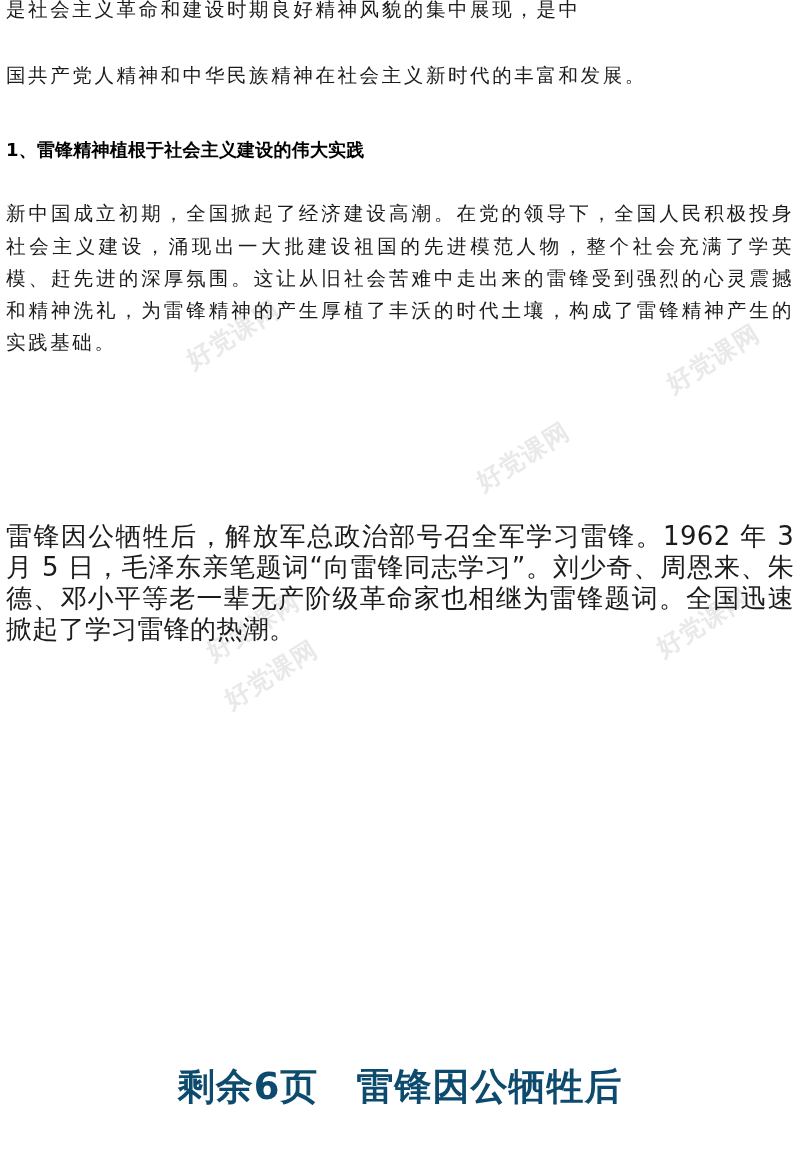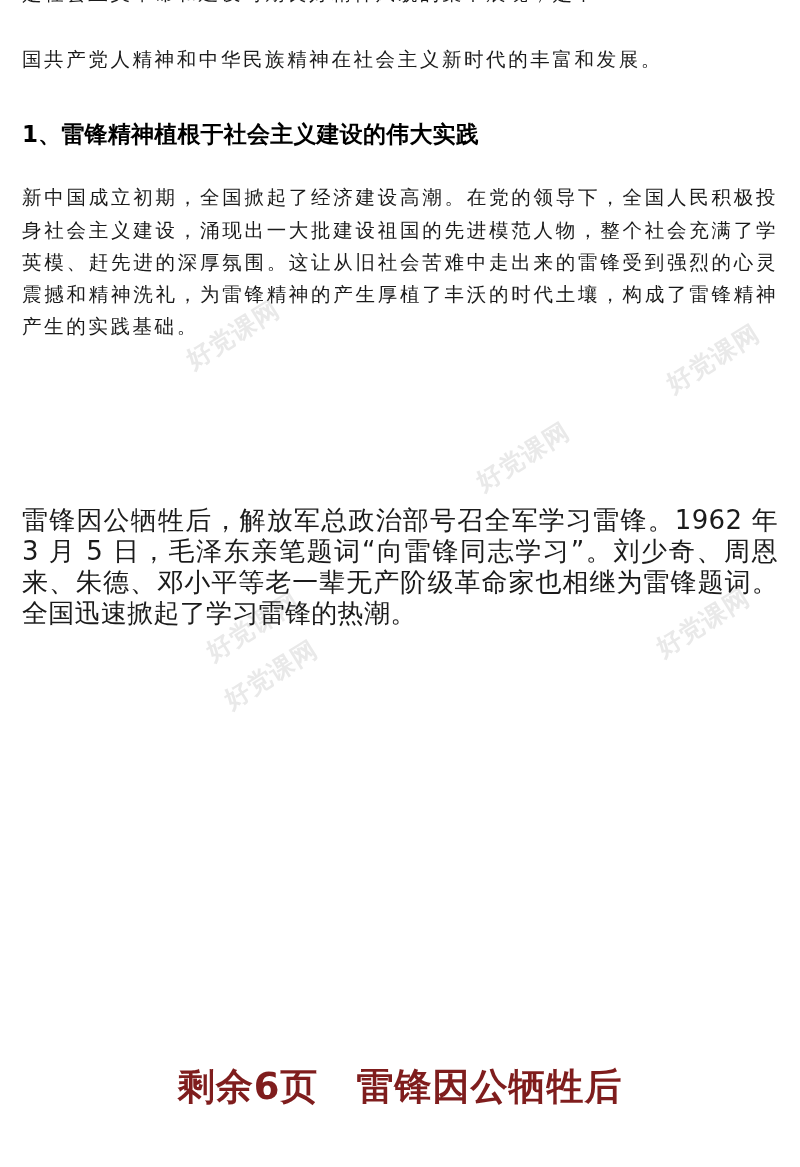--- a/index.html
+++ b/index.html
@@ -45,22 +45,23 @@
     transform: rotate(-32deg);
     transform-origin: left top;
     user-select: none;
   }
 
   
   #content {
     position: absolute;
     inset: 0;
     z-index: 2;
-    padding: 0 22px;
+    padding: 0 6px;
     box-sizing: border-box;
+    margin-top: 16px;
   }
 
   
   .para {
     color: #1b1b1b;
     font-family: "DejaVu Serif", "Liberation Serif", serif;
     font-size: 19.5px;
     line-height: 32.2px;
     text-align: justify;
     text-align-last: left;
@@ -72,21 +73,21 @@
   
   .para-clipped {
     margin-top: -22px;
   }
 
   
   .heading {
     color: #000000;
     font-family: "DejaVu Sans", "Liberation Sans", sans-serif;
     font-weight: 700;
-    font-size: 23px;
+    font-size: 18px;
     line-height: 28px;
     letter-spacing: 0.2px;
     margin: 0;
   }
 
   
   .para-tight {
     color: #1b1b1b;
     font-family: "DejaVu Sans", "Liberation Sans", sans-serif;
     font-size: 26px;
@@ -106,21 +107,21 @@
   #footer-cta {
     position: absolute;
     left: 0;
     right: 0;
     top: 1062px;
     z-index: 3;
     display: flex;
     justify-content: center;
     align-items: baseline;
     gap: 38px;
-    color: #7f1d1d;
+    color: #0c4a6e;
     font-family: "DejaVu Sans", "Liberation Sans", sans-serif;
     font-weight: 700;
     font-size: 37px;
     letter-spacing: 1px;
     user-select: none;
   }
   #footer-cta span { white-space: nowrap; }
 </style>
 </head>
 <body>

